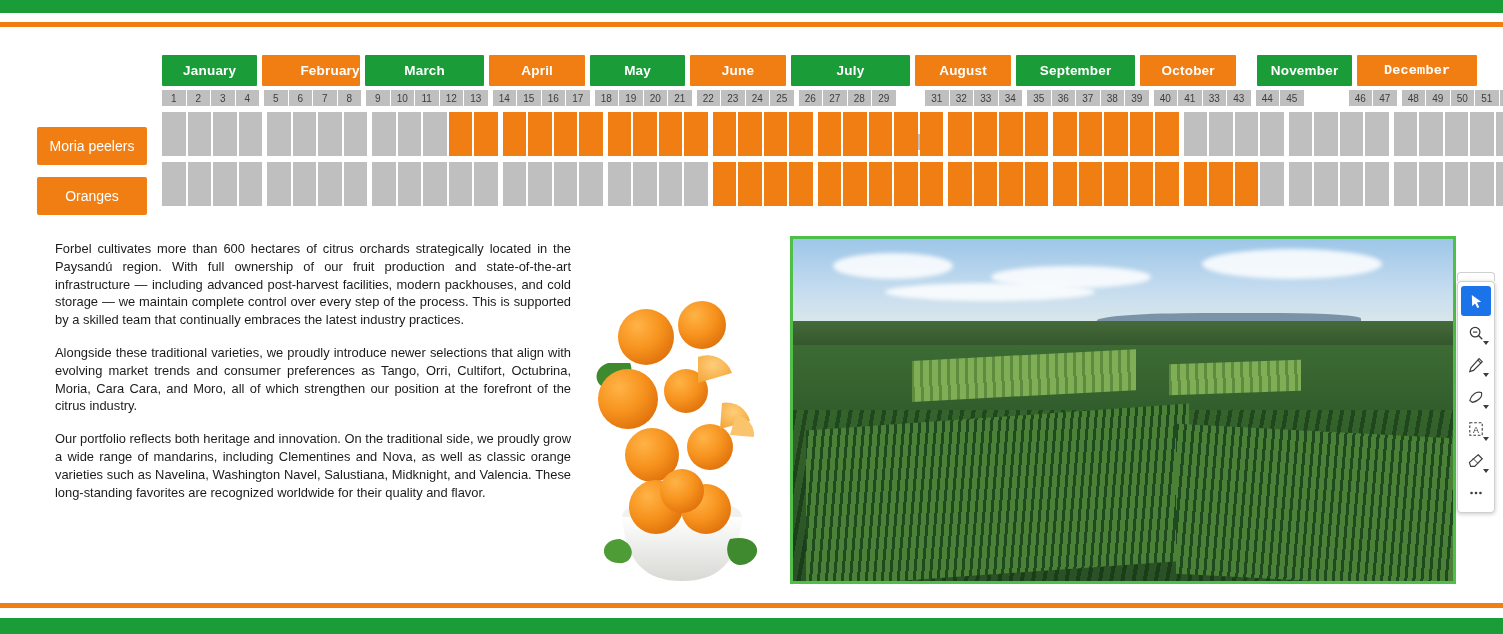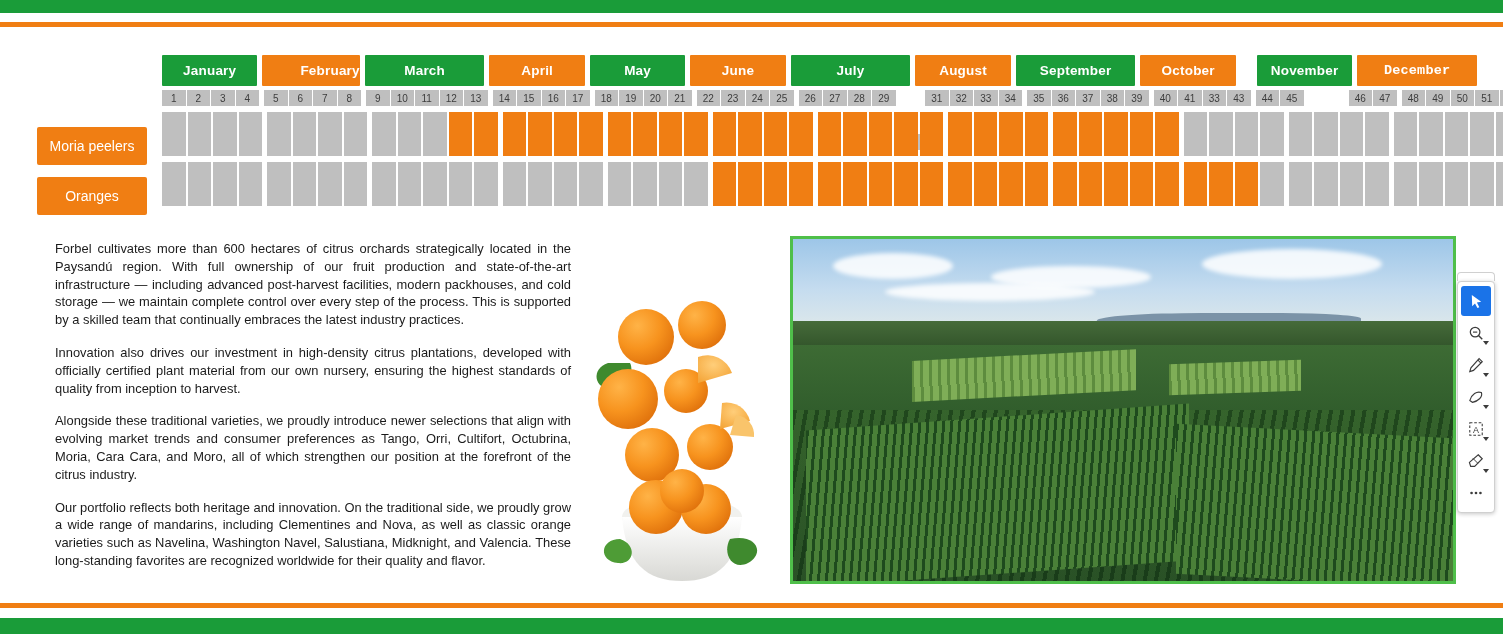--- a/index.html
+++ b/index.html
@@ -477,21 +477,20 @@
             <div class="cell off" style="width: 23.5px;"></div>
             <div class="cell off" style="width: 23.5px;"></div>
             <div class="cell off" style="width: 23.5px;"></div>
           </div>
         </div>
     </div>
   </div>
 
   <div class="copy" id="copy">
       <p>Forbel cultivates more than 600 hectares of citrus orchards strategically located in the Paysandú region. With full ownership of our fruit production and state-of-the-art infrastructure — including advanced post-harvest facilities, modern packhouses, and cold storage — we maintain complete control over every step of the process. This is supported by a skilled team that continually embraces the latest industry practices.</p>
-      <p>Innovation also drives our investment in high-density citrus plantations, developed with officially certified plant material from our own nursery, ensuring the highest standards of quality from inception to harvest.</p>
       <p>Alongside these traditional varieties, we proudly introduce newer selections that align with evolving market trends and consumer preferences  as Tango, Orri, Cultifort, Octubrina, Moria, Cara Cara, and Moro, all of which strengthen our position at the forefront of the citrus industry.</p>
       <p>Our portfolio reflects both heritage and innovation. On the traditional side, we proudly grow a wide range of mandarins, including Clementines and Nova, as well as classic orange varieties such as Navelina, Washington Navel, Salustiana, Midknight, and Valencia. These long-standing favorites are recognized worldwide for their quality and flavor.</p>
     </div>
 
   <div class="fruit">
     <svg width="190" height="290" viewBox="0 0 190 290" aria-hidden="true">
       <defs>
         <radialGradient id="org" cx="35%" cy="30%" r="75%">
           <stop offset="0%" stop-color="#ffb347"></stop>
           <stop offset="55%" stop-color="#f7931e"></stop>

